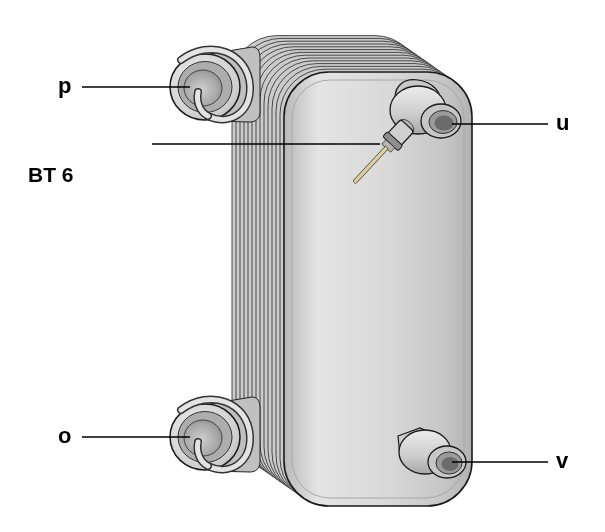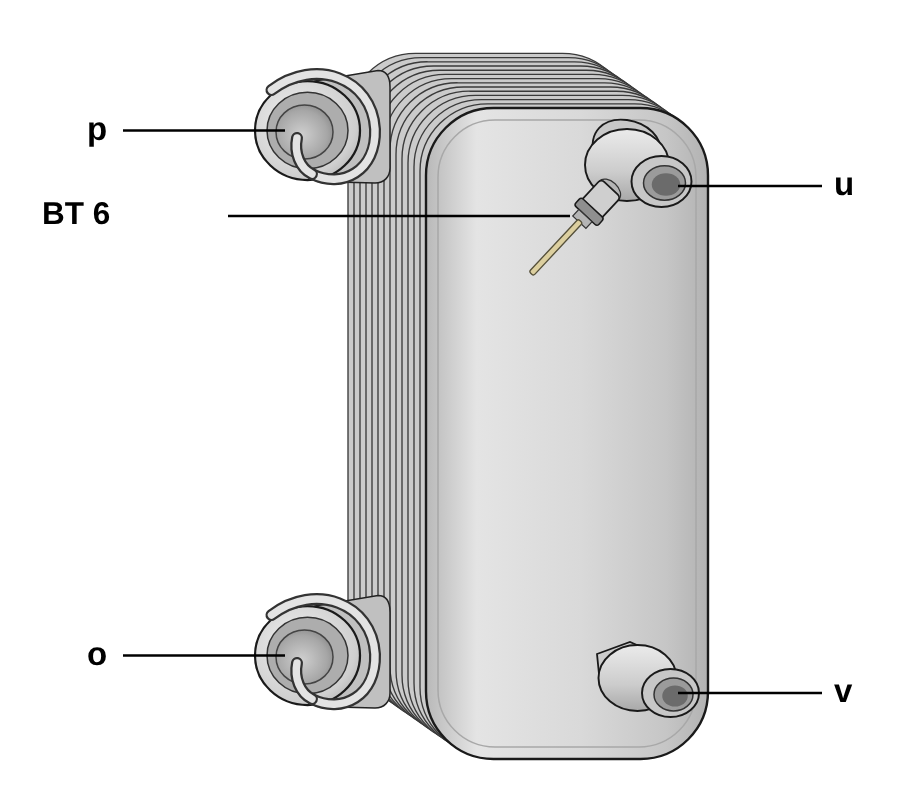--- a/index.html
+++ b/index.html
@@ -21,21 +21,21 @@
     top: 0;
   }
   .callout {
     position: absolute;
     color: #000000;
     font-weight: bold;
     white-space: nowrap;
     line-height: 1;
   }
   .callout.letter { font-size: 22px; }
-  .callout.bt6-name { font-size: 21px; }
+  .callout.bt6-name { font-size: 21px; margin-top: 32px; }
   .callout.bt6-model { font-size: 16px; }
 </style>
 </head>
 <body>
 
 <div class="figure">
 
   <svg width="605" height="532" viewBox="0 0 605 532">
     <defs>
       <linearGradient id="faceGrad" x1="0" y1="0" x2="1" y2="0">

